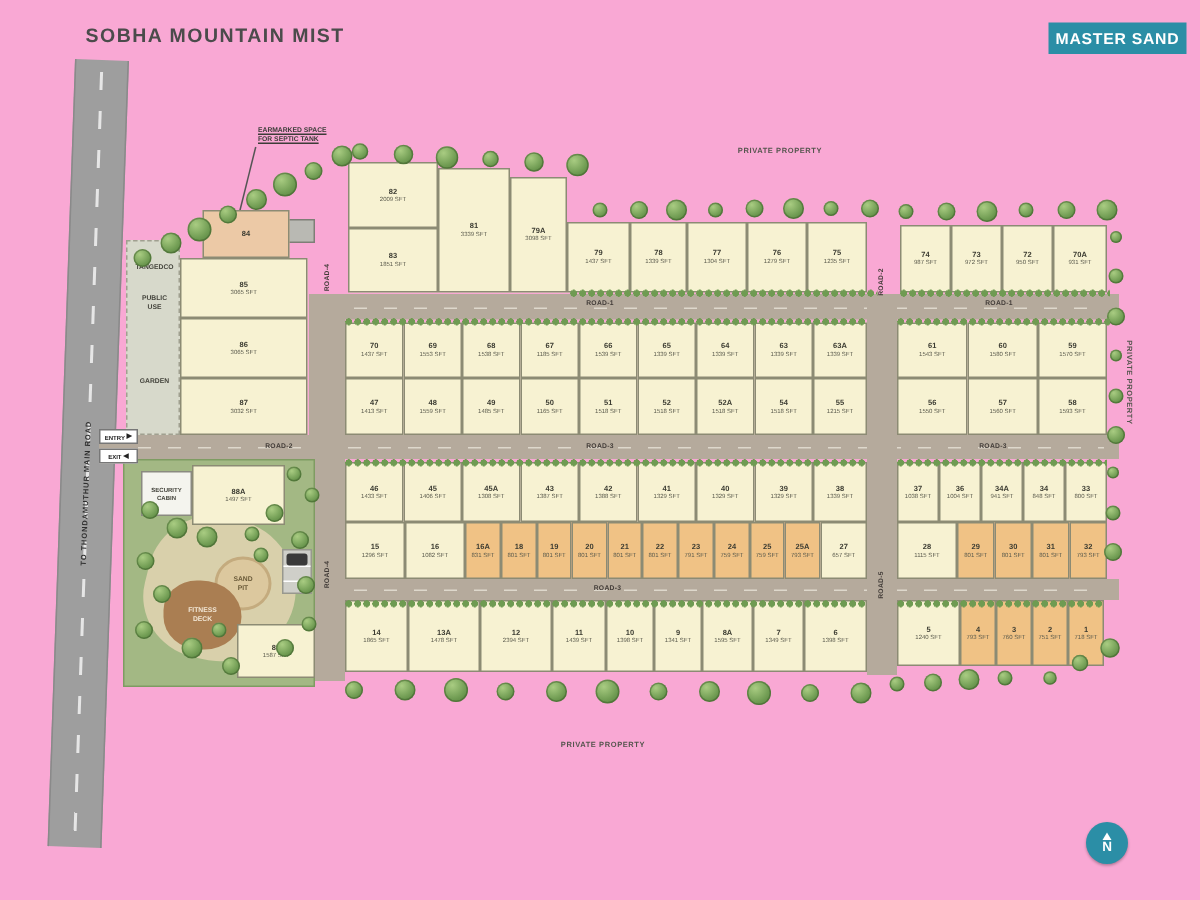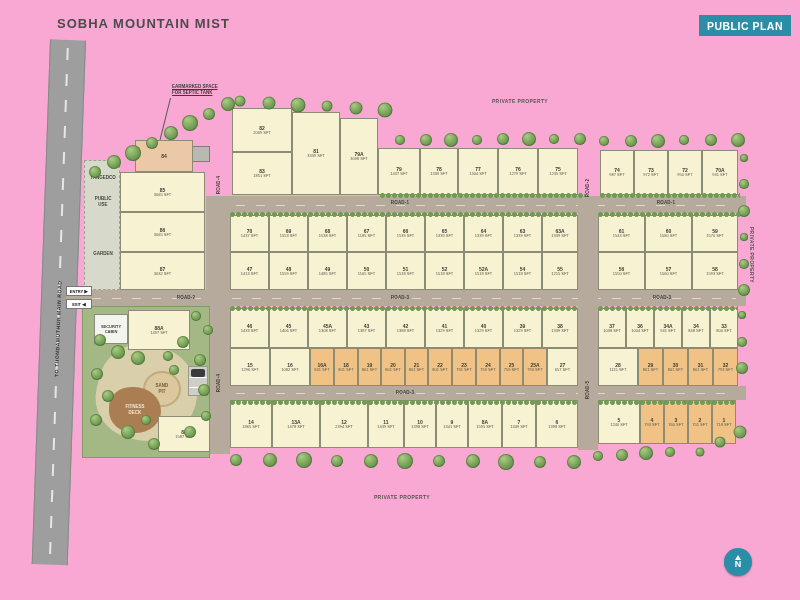--- a/index.html
+++ b/index.html
@@ -73,21 +73,21 @@
         display:flex;flex-direction:column;align-items:center;justify-content:center;box-shadow:0 1px 2px rgba(0,0,0,.3);}
   .compass .arrow-up{width:0;height:0;border-left:3px solid transparent;border-right:3px solid transparent;border-bottom:5px solid #fff;}
   .compass .n{color:#fff;font-size:9px;font-weight:700;line-height:1.1;}
 </style>
 </head>
 <body>
 
 <div class="canvas">
 
   <div class="page-title">SOBHA MOUNTAIN MIST</div>
-  <div class="badge">PUBLIC PLAN</div>
+  <div class="badge">MASTER SAND</div>
 
   <div class="main-road">
     <div class="dash"></div>
     <div class="vlabel">TO THONDAMUTHUR MAIN ROAD</div>
   </div>
 
   <div class="road h" style="left:206px;top:196px;width:540px;height:17px;">
       <div class="dash"></div>
     </div>
   <div class="road h" style="left:82px;top:290px;width:664px;height:16px;">

